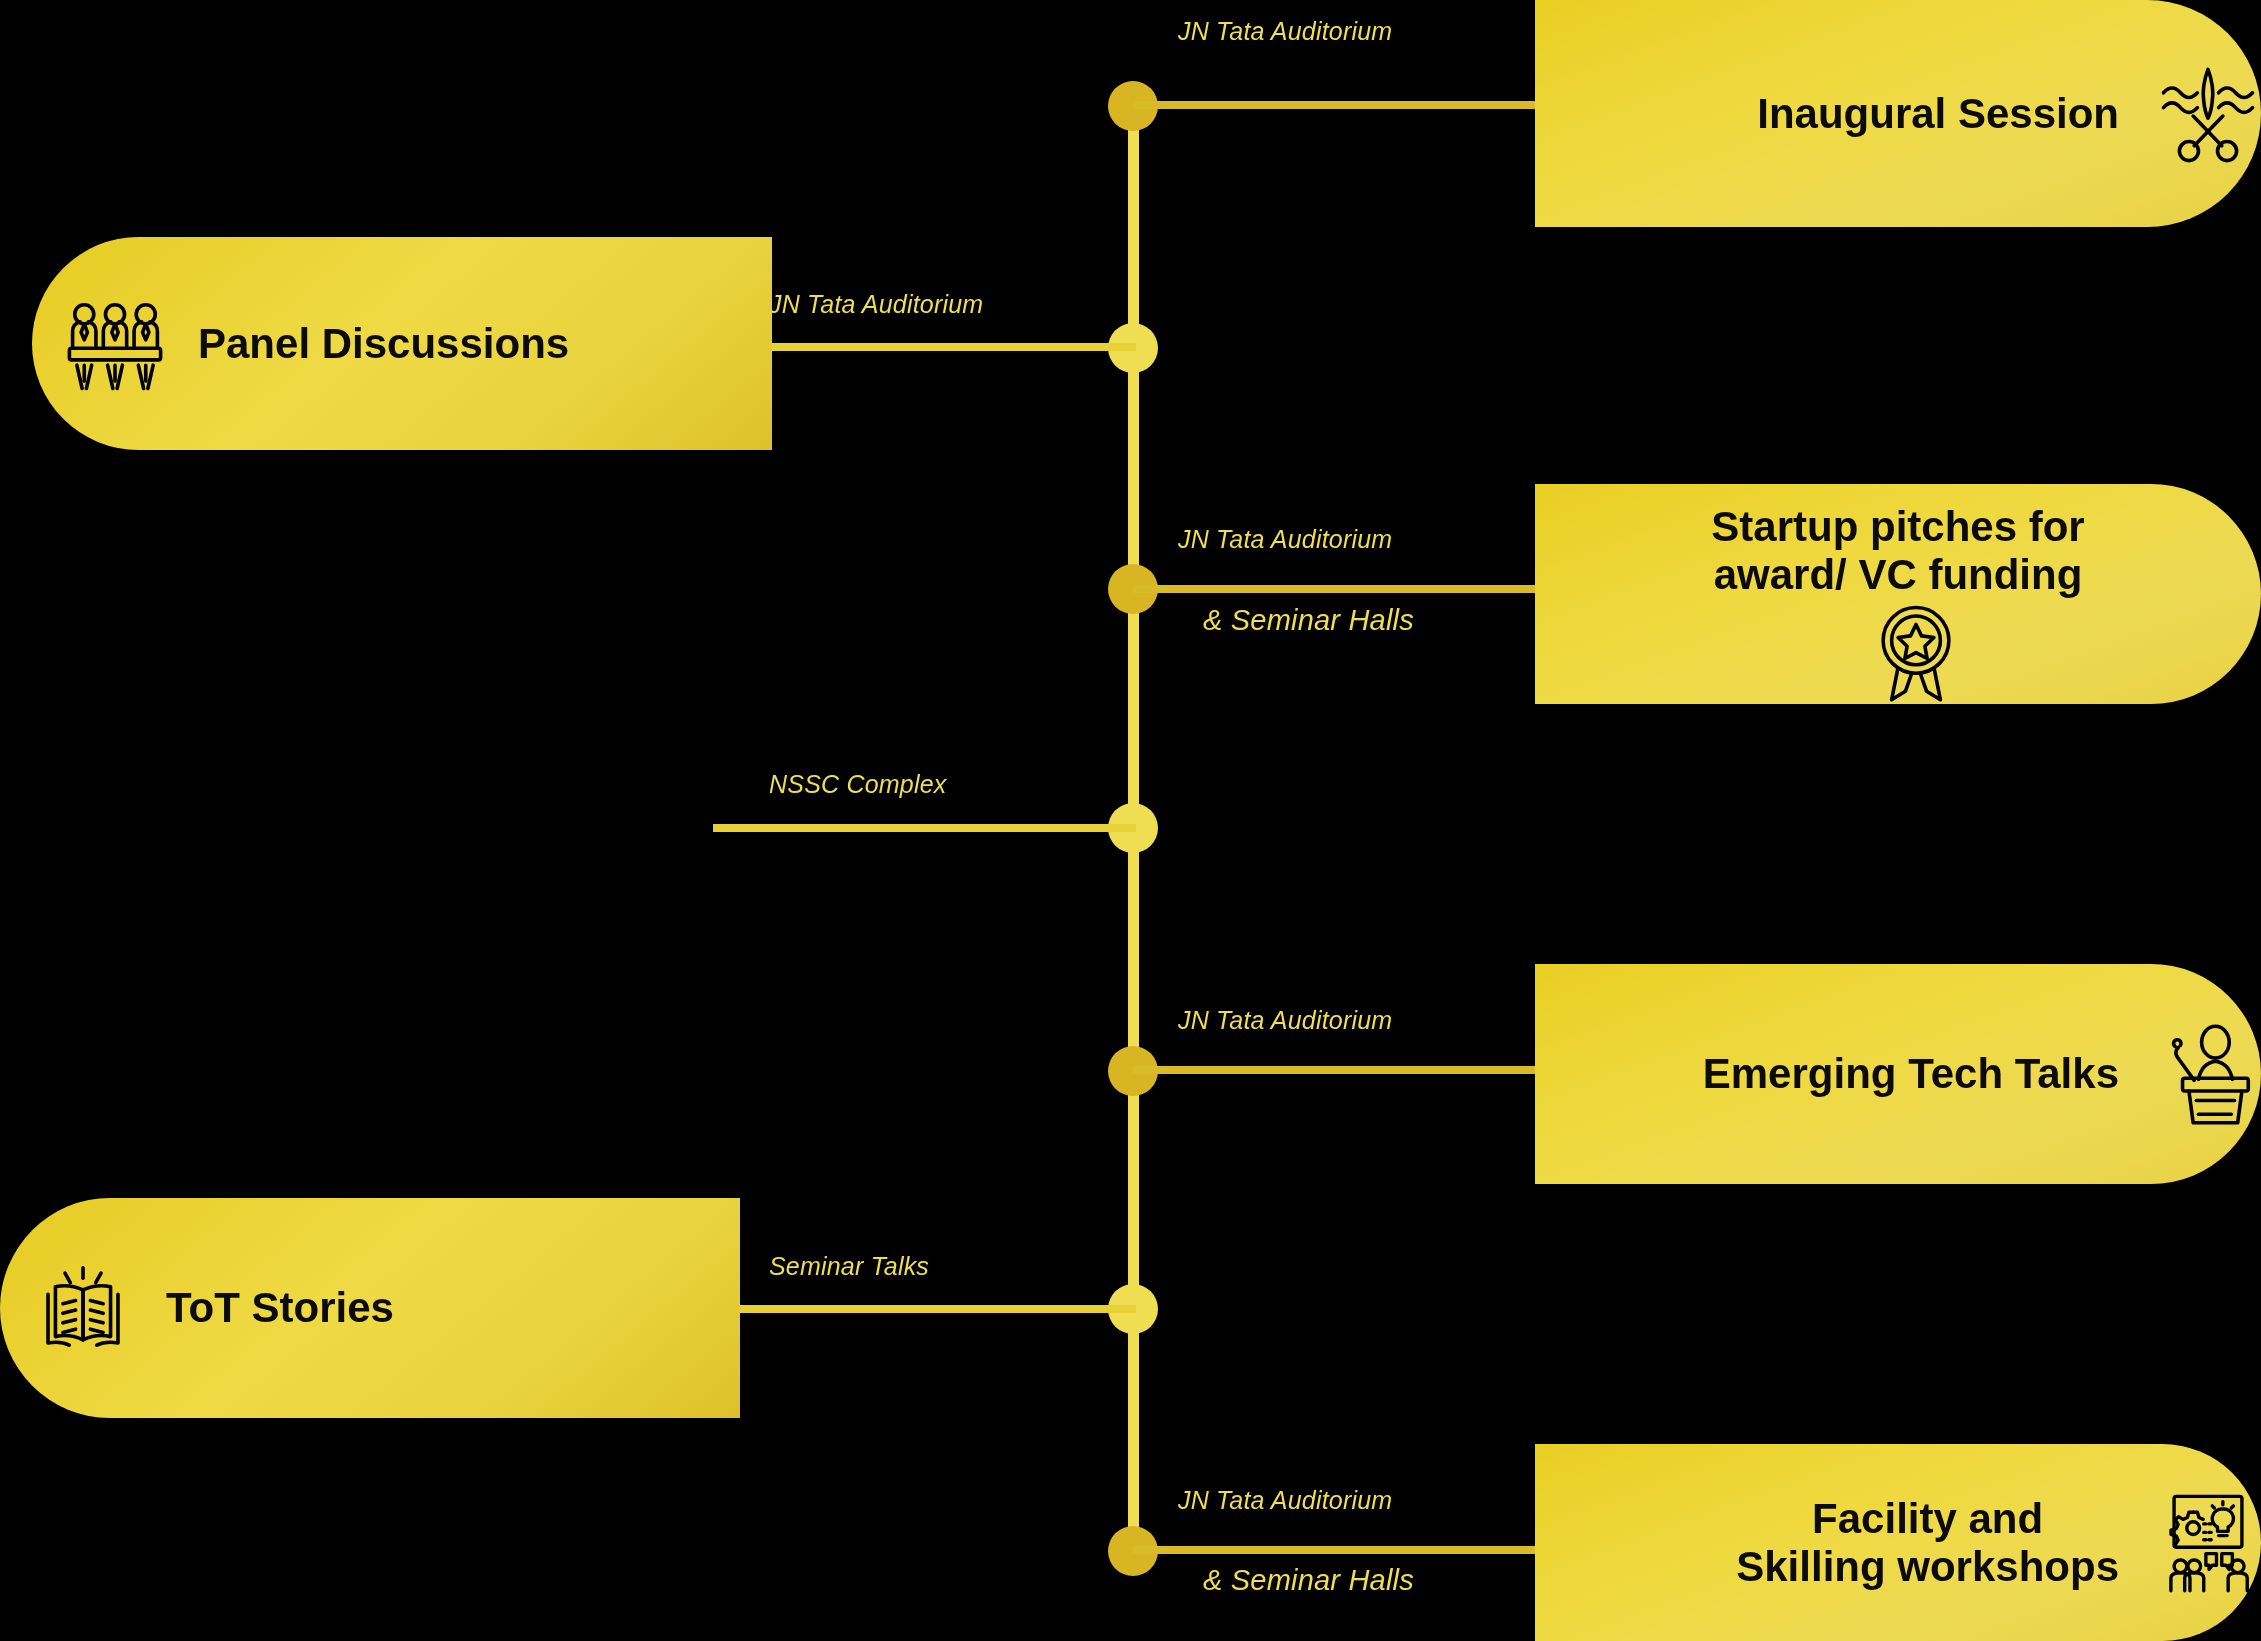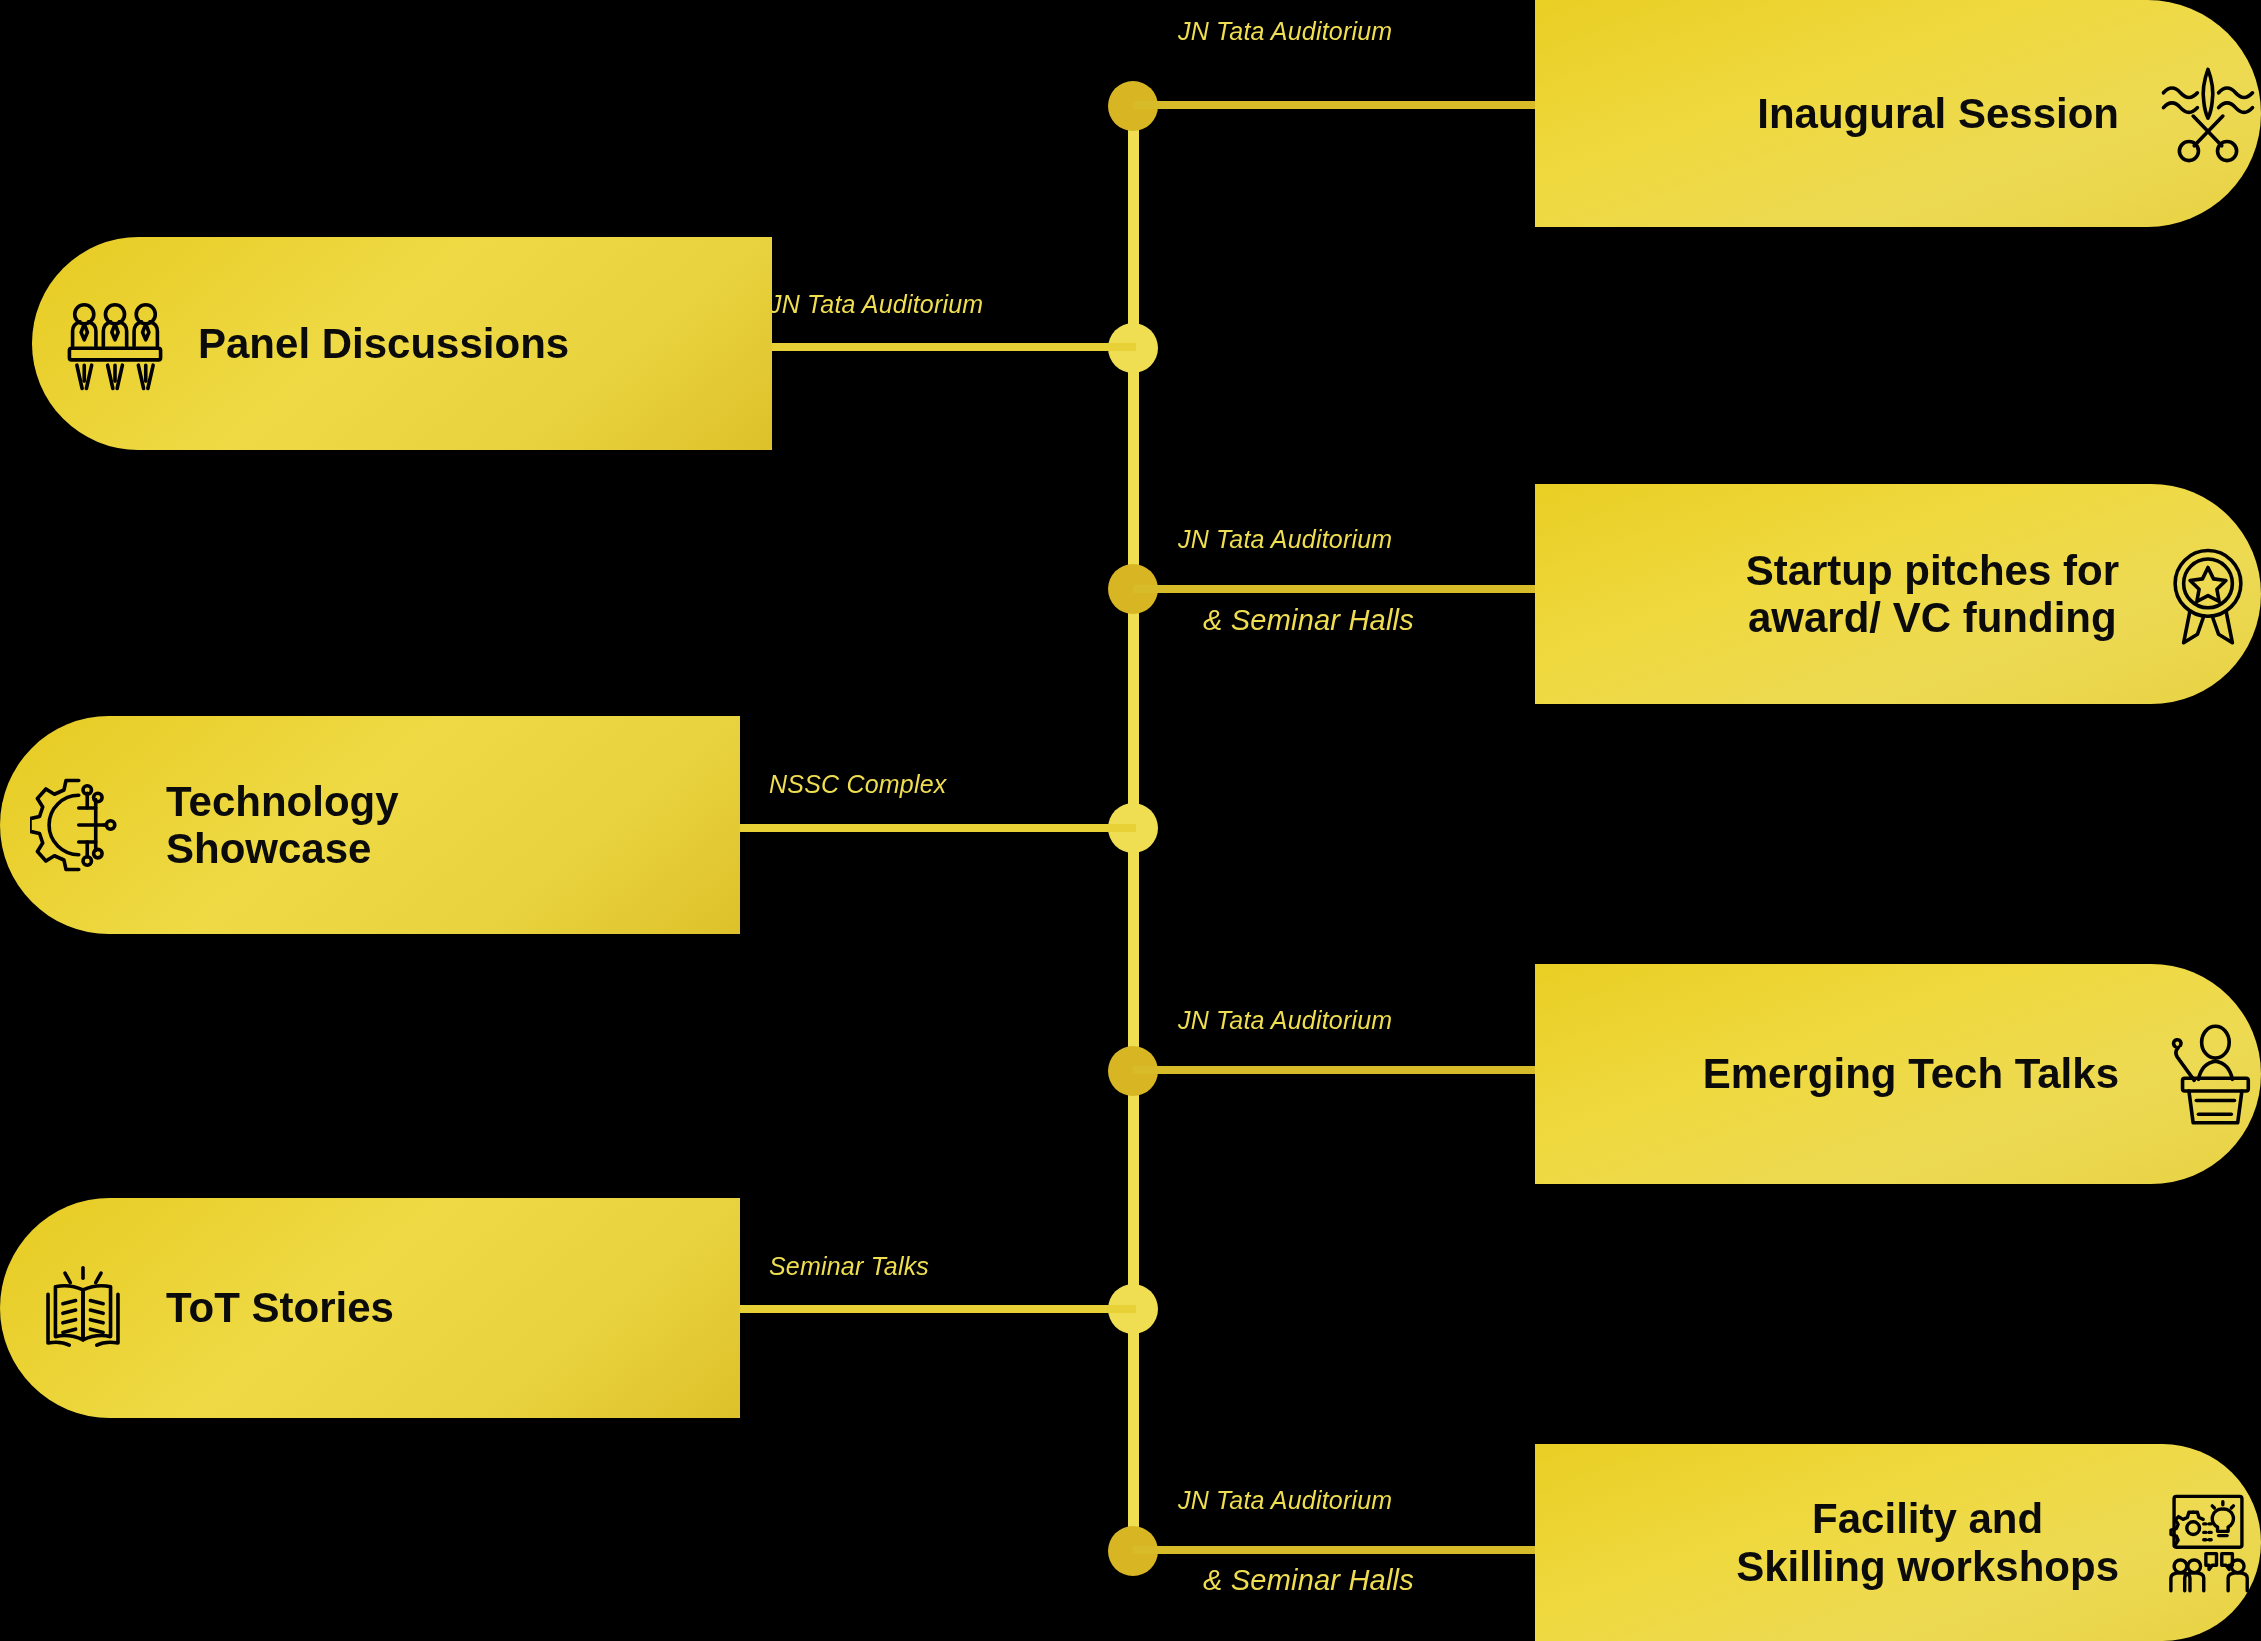--- a/index.html
+++ b/index.html
@@ -158,53 +158,35 @@
         <path d="M79 31 l3 8 -3 7 -3 -7 Z"></path>
         <rect x="7" y="54" width="86" height="11" rx="2"></rect>
         <path d="M14 70 l5 22 M28 70 l-5 22 M21 70 v15"></path>
         <path d="M43 70 l5 22 M57 70 l-5 22 M50 70 v15"></path>
         <path d="M72 70 l5 22 M86 70 l-5 22 M79 70 v15"></path>
       </svg>
     </div>
     <div class="card-title">Panel Discussions</div>
   </div>
 
-  <div class="card card-right" style="left:1535px;top:484px;width:726px;height:220px;">
+  <div class="card card-right" style="left:1535px;top:484px;width:726px;height:220px;flex-direction:column;">
     <div class="spacer"></div>
     <div class="card-title">Startup pitches for
 award/ VC funding</div>
     <div class="icon-box">
       <svg viewBox="0 0 100 100" fill="none" stroke="#000" stroke-width="3.4" stroke-linecap="round" stroke-linejoin="round">
         <circle cx="50" cy="40" r="31"></circle>
         <circle cx="50" cy="40" r="23"></circle>
         <path d="M50 25 l5.2 10.7 11.7 1.6 -8.5 8.2 2.1 11.6 -10.5 -5.6 -10.5 5.6 2.1 -11.6 -8.5 -8.2 11.7 -1.6 Z"></path>
         <path d="M33 66 L27 96 L40 88 L46 71"></path>
         <path d="M67 66 L73 96 L60 88 L54 71"></path>
       </svg>
     </div>
   </div>
 
-  <div class="card card-left" style="left:0px;top:716px;width:740px;height:218px;">
-    <div class="icon-box">
-      <svg viewBox="0 0 100 100" fill="none" stroke="#000" stroke-width="3.4" stroke-linecap="round" stroke-linejoin="round">
-        <path d="M46 8 H34 l-2 9 -9 4 -8 -5 -8 9 5 8 -3 9 -9 2 v12 l9 2 3 9 -5 8 8 9 8 -5 9 4 2 9 h12"></path>
-        <path d="M46 22 a28 28 0 0 0 0 56"></path>
-        <path d="M46 34 H62 M46 50 H70 M46 66 H62"></path>
-        <path d="M54 34 V20 M62 50 V26 M54 66 V80 M62 50 V74"></path>
-        <circle cx="54" cy="17" r="4"></circle>
-        <circle cx="64" cy="24" r="4"></circle>
-        <circle cx="76" cy="50" r="4"></circle>
-        <circle cx="64" cy="77" r="4"></circle>
-        <circle cx="54" cy="84" r="4"></circle>
-        <path d="M70 50 H72"></path>
-      </svg>
-    </div>
-    <div class="card-title">Technology
-Showcase</div>
-  </div>
 
   <div class="card card-left" style="left:0px;top:1198px;width:740px;height:220px;">
     <div class="icon-box">
       <svg viewBox="0 0 100 100" fill="none" stroke="#000" stroke-width="3.4" stroke-linecap="round" stroke-linejoin="round">
         <path d="M50 12 V22"></path>
         <path d="M33 17 L38 26"></path>
         <path d="M67 17 L62 26"></path>
         <path d="M50 33 q-13 -6 -26 -3 v47 q13 -3 26 3 Z"></path>
         <path d="M50 33 q13 -6 26 -3 v47 q-13 -3 -26 3 Z"></path>
         <path d="M17 37 v46 q12 -2 20 2 M83 37 v46 q-12 -2 -20 2"></path>

